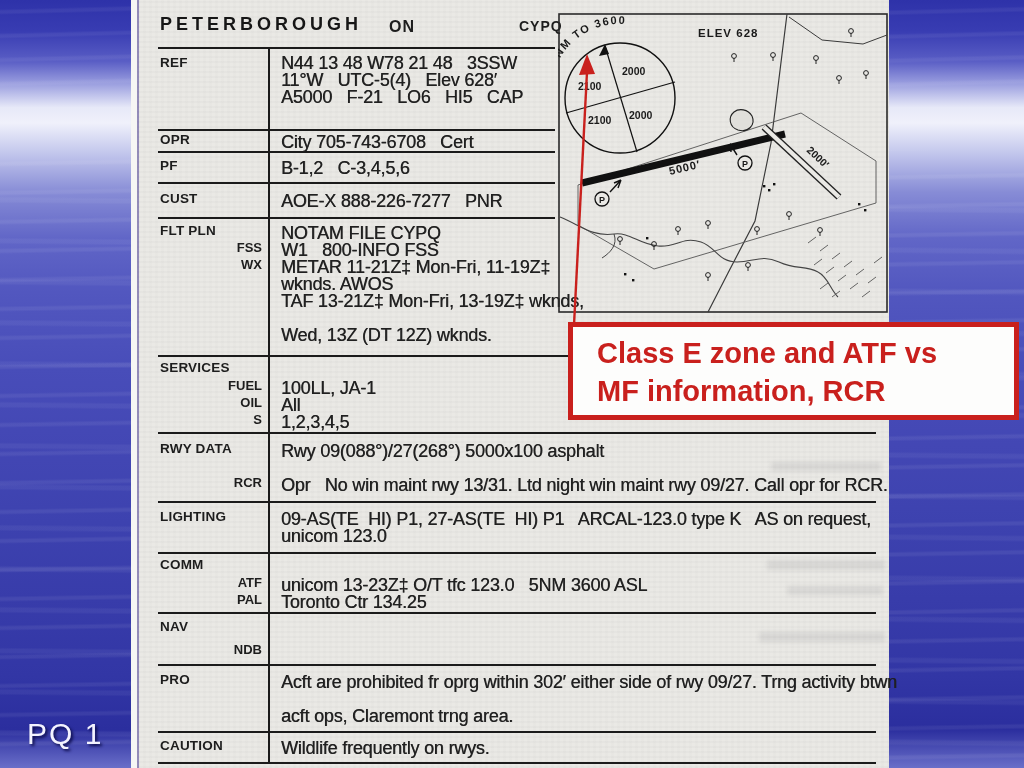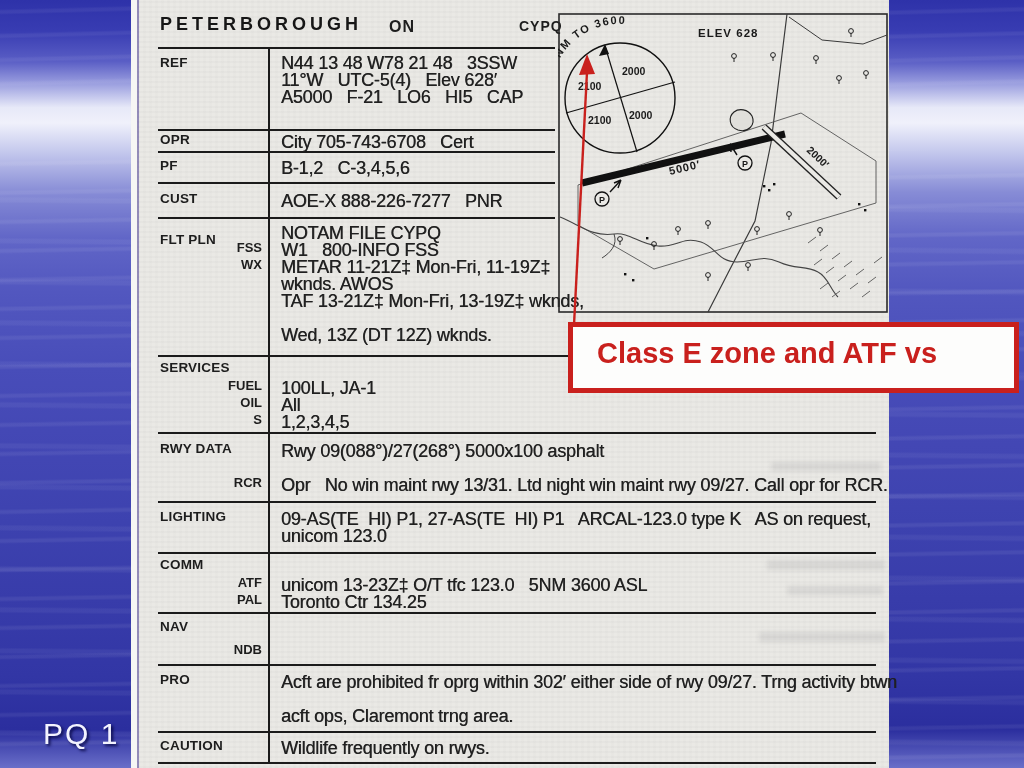--- a/index.html
+++ b/index.html
@@ -38,29 +38,29 @@
   .lbl{position:absolute;left:29px;font-size:13.5px;font-weight:bold;letter-spacing:.2px;white-space:pre;}
   .sub{position:absolute;left:29px;width:102px;text-align:right;font-size:13px;font-weight:bold;white-space:pre;}
   .cell{position:absolute;left:150px;font-size:18px;letter-spacing:-.2px;white-space:pre;color:#202020;
     text-shadow:.4px 0 0 rgba(20,20,20,.75);}
 
   .map{position:absolute;left:427px;top:13px;}
   .map text{font-family:"Liberation Sans",sans-serif;fill:#1a1a1a;}
 
   .ghost{position:absolute;background:rgba(95,95,110,.12);filter:blur(2px);border-radius:2px;}
 
-  .callout{position:absolute;left:568px;top:322px;width:451px;height:71px;background:#fdfdfc;
+  .callout{position:absolute;left:568px;top:322px;width:451px;height:98px;background:#fdfdfc;
     border:5px solid #c9201d;box-sizing:border-box;}
   .callout .line{padding-left:24px;font-size:29px;font-weight:bold;color:#c9201d;line-height:38px;white-space:pre;}
   .callout .line:first-child{padding-top:7px;}
 
   .arrow-overlay{position:absolute;left:0;top:0;pointer-events:none;}
 
   .page-label{position:absolute;left:27px;top:717px;font-size:30px;color:#f3f3ff;letter-spacing:2px;
-    text-shadow:2px 2px 3px rgba(8,8,70,.95);margin-left:16px;}
+    text-shadow:2px 2px 3px rgba(8,8,70,.95);}
 </style>
 </head>
 <body>
 
 <div class="slide">
   <div class="streak s0"></div>
   <div class="streak s1"></div>
   <div class="streak s2"></div>
 
   <div class="paper">
@@ -89,21 +89,21 @@
     <div class="cell" style="top:70px">11°W   UTC-5(4)   Elev 628′</div>
     <div class="cell" style="top:87px">A5000   F-21   LO6   HI5   CAP</div>
 
     <div class="lbl" style="top:132px">OPR</div>
     <div class="cell" style="top:132px">City 705-743-6708   Cert</div>
     <div class="lbl" style="top:158px">PF</div>
     <div class="cell" style="top:158px">B-1,2   C-3,4,5,6</div>
     <div class="lbl" style="top:191px">CUST</div>
     <div class="cell" style="top:191px">AOE-X 888-226-7277   PNR</div>
 
-    <div class="lbl" style="top:232px">FLT PLN</div>
+    <div class="lbl" style="top:223px">FLT PLN</div>
     <div class="sub" style="top:240px">FSS</div>
     <div class="sub" style="top:257px">WX</div>
     <div class="cell" style="top:223px">NOTAM FILE CYPQ</div>
     <div class="cell" style="top:240px">W1   800-INFO FSS</div>
     <div class="cell" style="top:257px">METAR 11-21Z‡ Mon-Fri, 11-19Z‡</div>
     <div class="cell" style="top:274px">wknds. AWOS</div>
     <div class="cell" style="top:291px">TAF 13-21Z‡ Mon-Fri, 13-19Z‡ wknds,</div>
     <div class="cell" style="top:325px">Wed, 13Z (DT 12Z) wknds.</div>
 
     <div class="lbl" style="top:360px">SERVICES</div>
@@ -282,20 +282,21 @@
           <path d="M262,276 l8,-6"></path>
           <path d="M274,284 l8,-6"></path>
         <path d="M310,270 l8,-6"></path>
           <path d="M316,250 l8,-6"></path>
       </g>
     </svg>
   </div>
 
   <div class="callout">
     <div class="line">Class E zone and ATF vs</div>
+    <div class="line">MF information, RCR</div>
   </div>
 
   <svg class="arrow-overlay" width="1024" height="768" viewBox="0 0 1024 768">
     <path d="M574,325 L587,72" stroke="#c9201d" stroke-width="2.4" fill="none"></path>
     <polygon points="587,54 579,75 595,74" fill="#c9201d"></polygon>
   </svg>
 
   <div class="page-label">PQ 1</div>
 </div>
 

